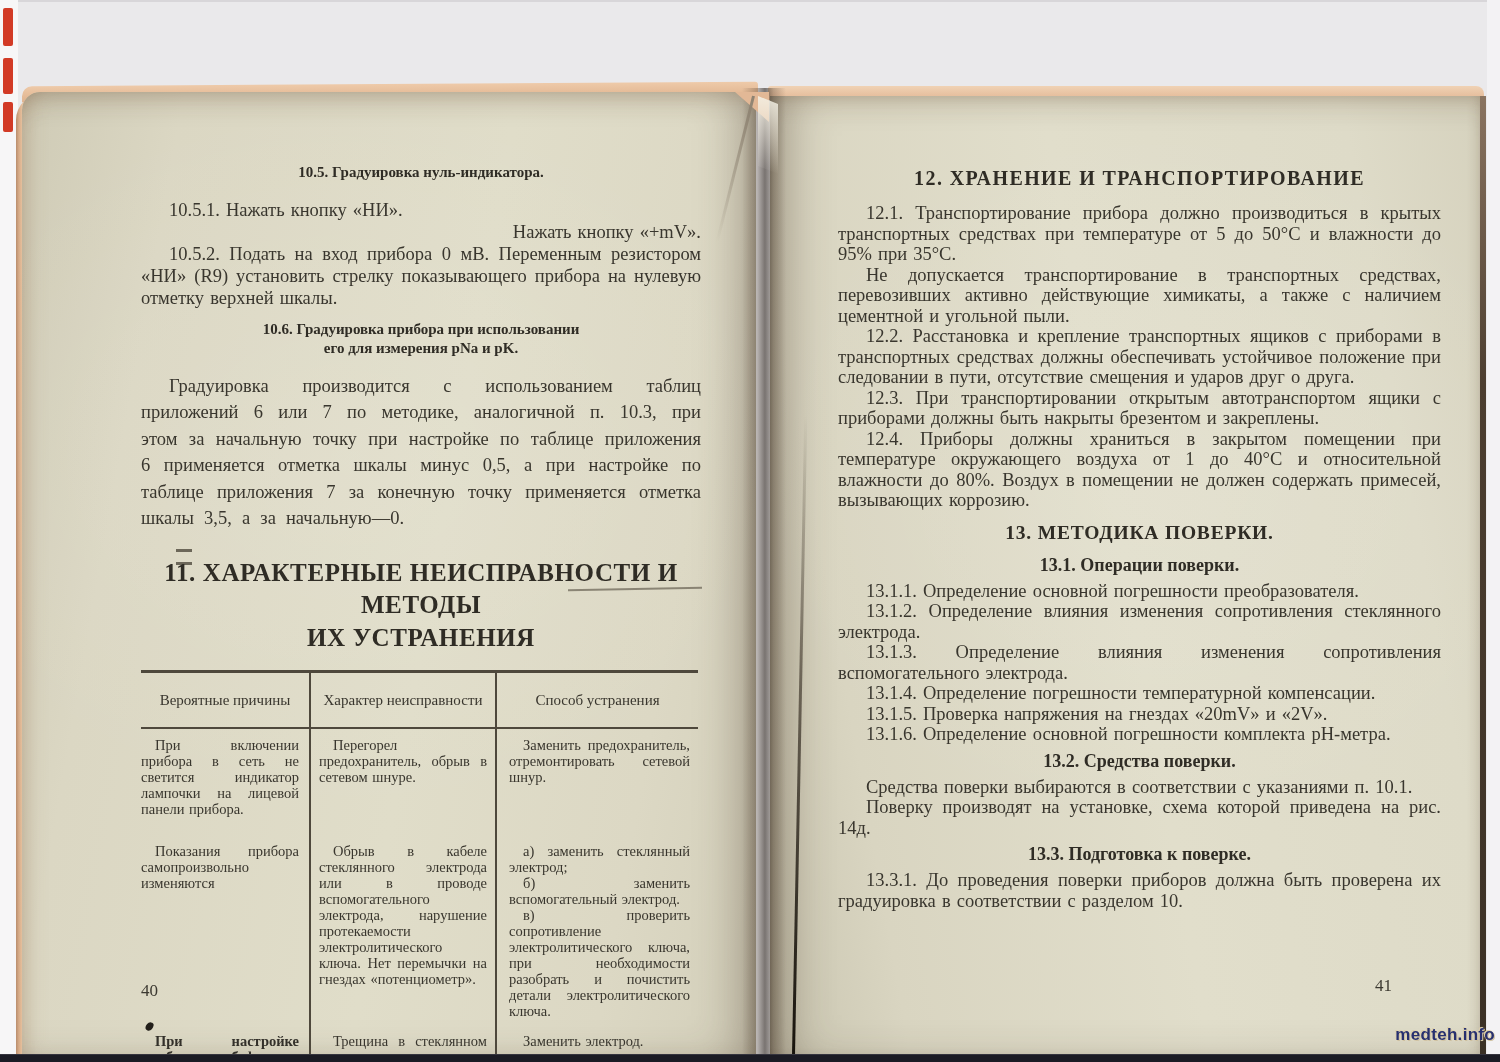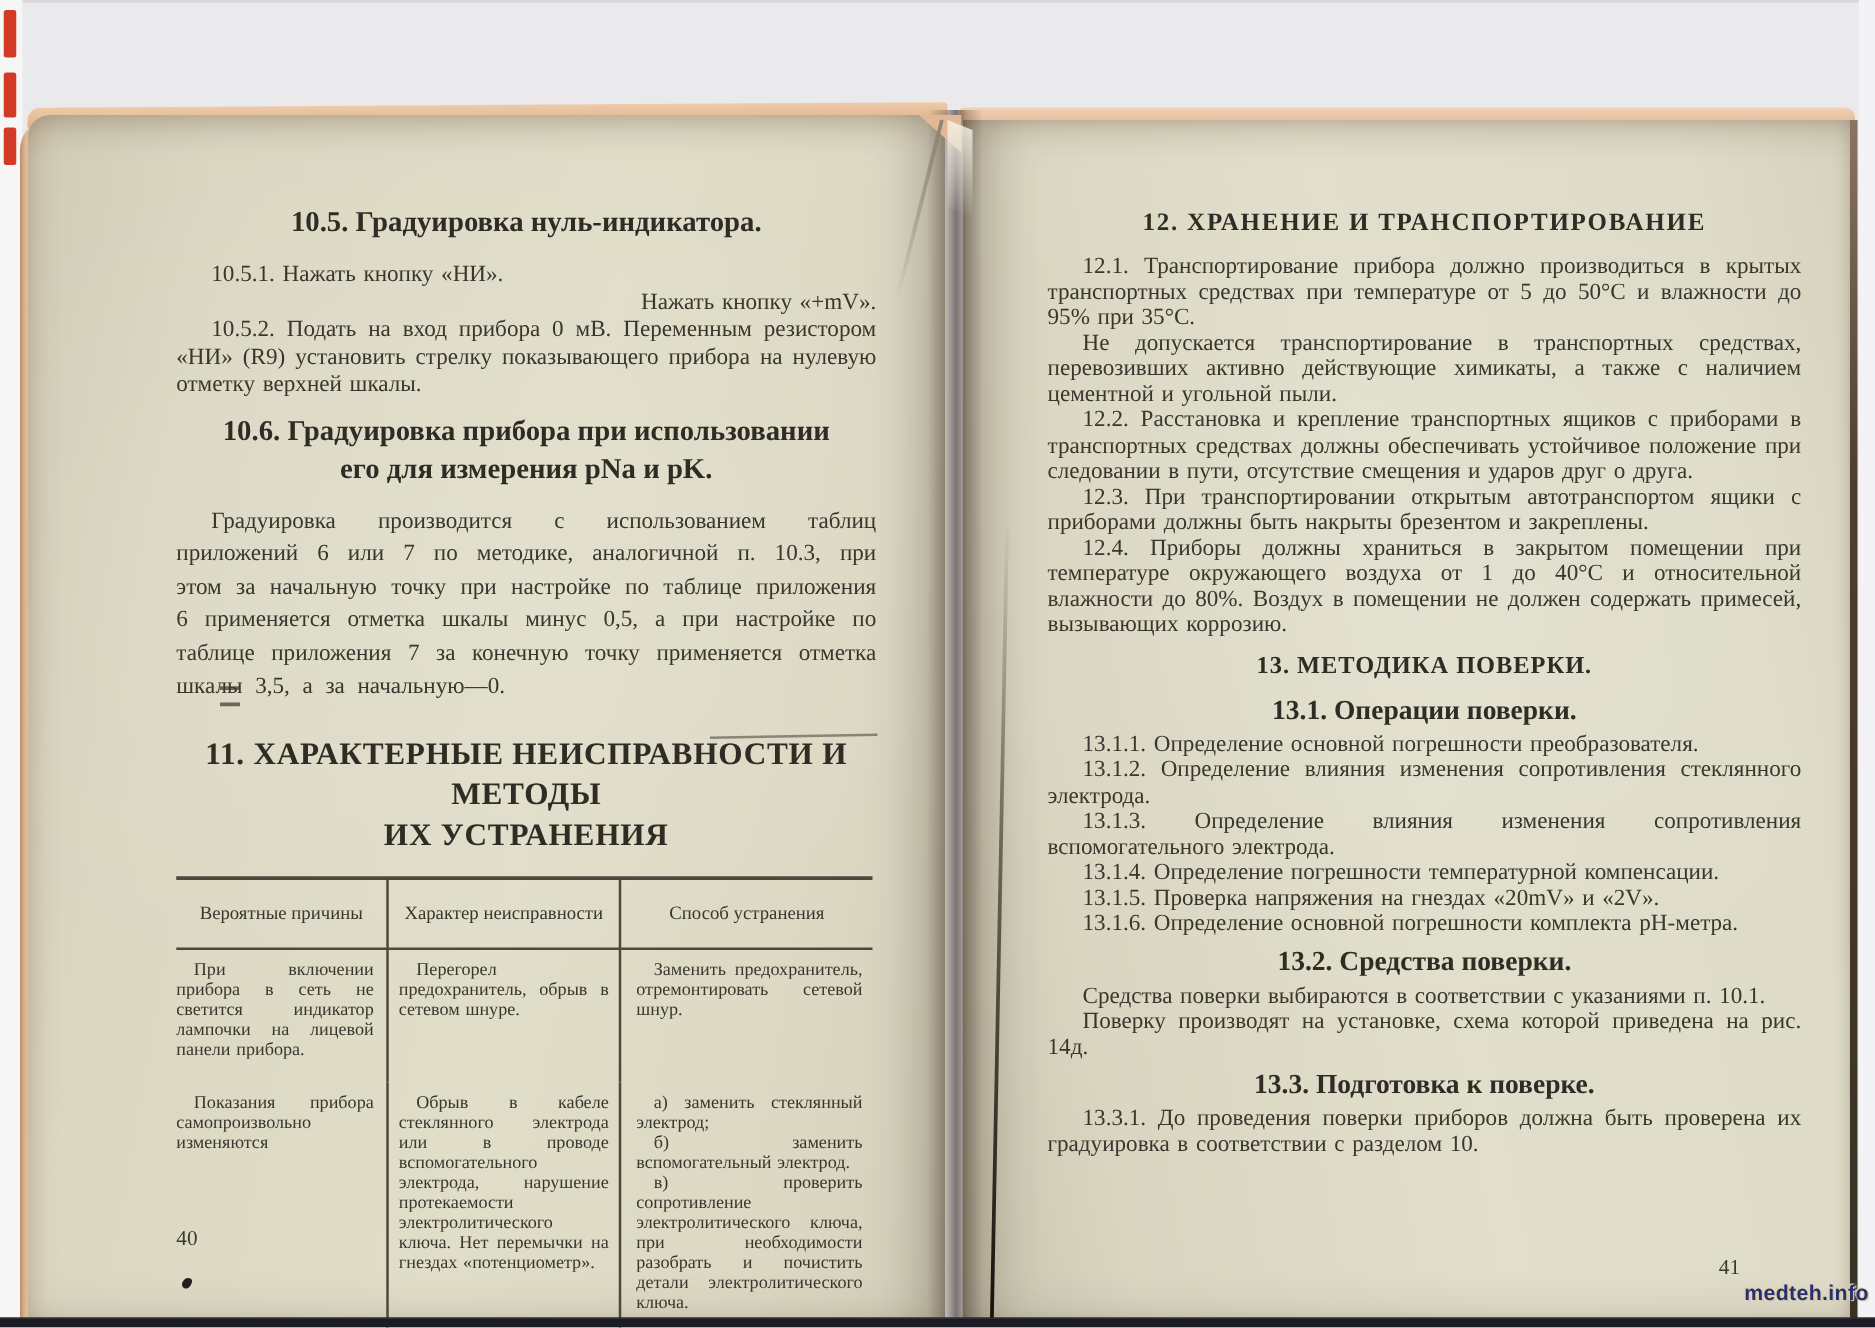--- a/index.html
+++ b/index.html
@@ -62,31 +62,31 @@
   
   .page-text{position:absolute;color:#39362e;}
   .left-content{left:141px;top:163px;width:560px;}
   .right-content{left:838px;top:165px;width:603px;}
 
   p{margin:0;}
   .body-p{font-size:18.5px;line-height:22px;text-align:justify;text-indent:28px;word-spacing:1.5px;}
   .right-content .body-p{line-height:20.5px;}
   .hang{padding-left:93px;text-indent:0;text-align:right;}
   .loose{line-height:26.5px;word-spacing:5.5px;margin-top:14px;}
-  .c-head{font-weight:700;text-align:center;font-size:23px;line-height:1.3;margin:0;color:#2f2c25;}
+  .c-head{font-weight:700;text-align:center;font-size:15px;line-height:1.3;margin:0;color:#2f2c25;}
   .h105{margin-bottom:16px;}
   .h106{margin-top:11px;}
   .h11{margin-top:25px;letter-spacing:0.6px;font-size:25px;}
   .h12{letter-spacing:1.4px;font-size:20px;margin-bottom:12px;}
   .h13{margin-top:9px;margin-bottom:10px;font-size:19.5px;letter-spacing:0.8px;}
-  .sub-head{font-weight:700;text-align:center;font-size:22px;margin:6px 0 5px 0;color:#2f2c25;}
+  .sub-head{font-weight:700;text-align:center;font-size:18px;margin:6px 0 5px 0;color:#2f2c25;}
 
   .pagenum{position:absolute;font-size:17px;color:#3c3931;}
   .pn-left{left:141px;top:981px;}
-  .pn-right{left:1375px;top:1004px;}
+  .pn-right{left:1375px;top:976px;}
 
   
   .ftable{margin-top:16px;display:grid;grid-template-columns:170px 186px 201px;border-top:3px solid #4e483c;width:557px;}
   .cell{font-size:14.5px;line-height:16px;}
   .vline{border-right:2px solid #4e483c;}
   .hcell{border-bottom:2px solid #4e483c;display:flex;align-items:center;justify-content:center;text-align:center;min-height:46px;padding:4px 8px;font-size:15px;line-height:1.2;}
   .bcell{padding:8px 8px 6px 0;}
   .bcell .tp{text-indent:14px;text-align:justify;word-spacing:1px;margin:0 0 0 0;}
   .cell.c3 .tp{text-align:justify;}
   .c1 .tp{padding-right:2px;}

